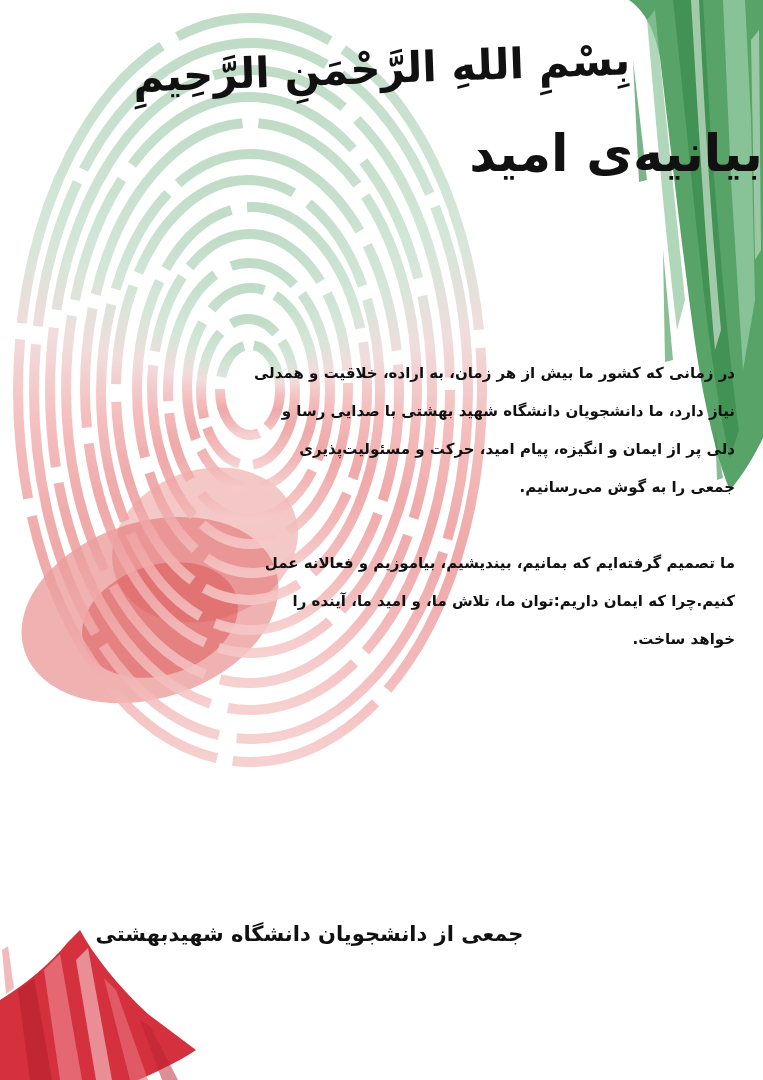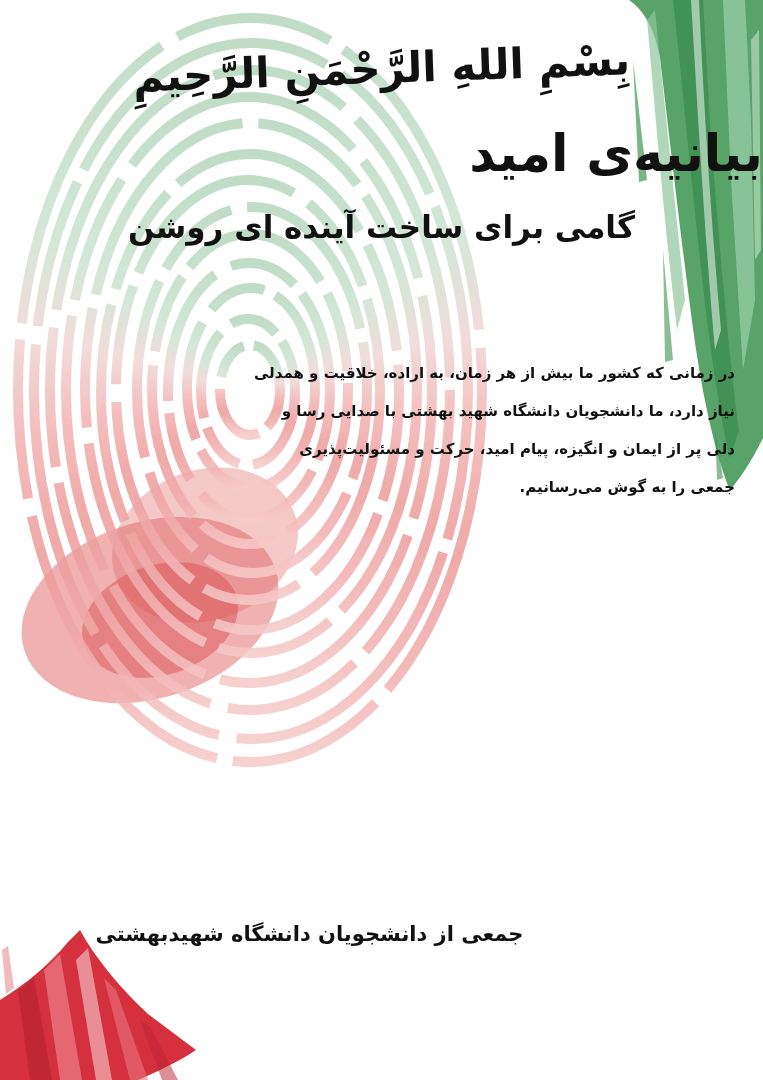--- a/index.html
+++ b/index.html
@@ -101,24 +101,26 @@
     <path d="M130 150 L104 48 L116 60 L148 150 Z" fill="#e8757e" opacity="0.6"></path>
     <path d="M6 64 L2 20 L8 16 L14 58 Z" fill="#e8757e" opacity="0.5"></path>
     <path d="M162 150 L140 90 L150 96 L178 150 Z" fill="#b8222f" opacity="0.5"></path>
   </svg>
 
   
   <div class="bismillah">بِسْمِ اللهِ الرَّحْمَنِ الرَّحِیمِ</div>
 
   <h1 class="title">بیانیه‌ی امید</h1>
 
-  <h2 class="subtitle">گامی برای ساخت آینده ای روشن</h2>
 
   <div class="body-text" dir="rtl">
     <div>در زمانی که کشور ما بیش از هر زمان، به اراده، خلاقیت و همدلی
 نیاز دارد، ما دانشجویان دانشگاه شهید بهشتی با صدایی رسا و
 دلی پر از ایمان و انگیزه، پیام امید، حرکت و مسئولیت‌پذیری
 جمعی را به گوش می‌رسانیم.</div>
+    <div>ما تصمیم گرفته‌ایم که بمانیم، بیندیشیم، بیاموزیم و فعالانه عمل
+کنیم.چرا که ایمان داریم:توان ما، تلاش ما، و امید ما، آینده را
+خواهد ساخت.</div>
   </div>
 
   <div class="signature">جمعی از دانشجویان دانشگاه شهیدبهشتی</div>
 
 </div>
 
 </body></html>

